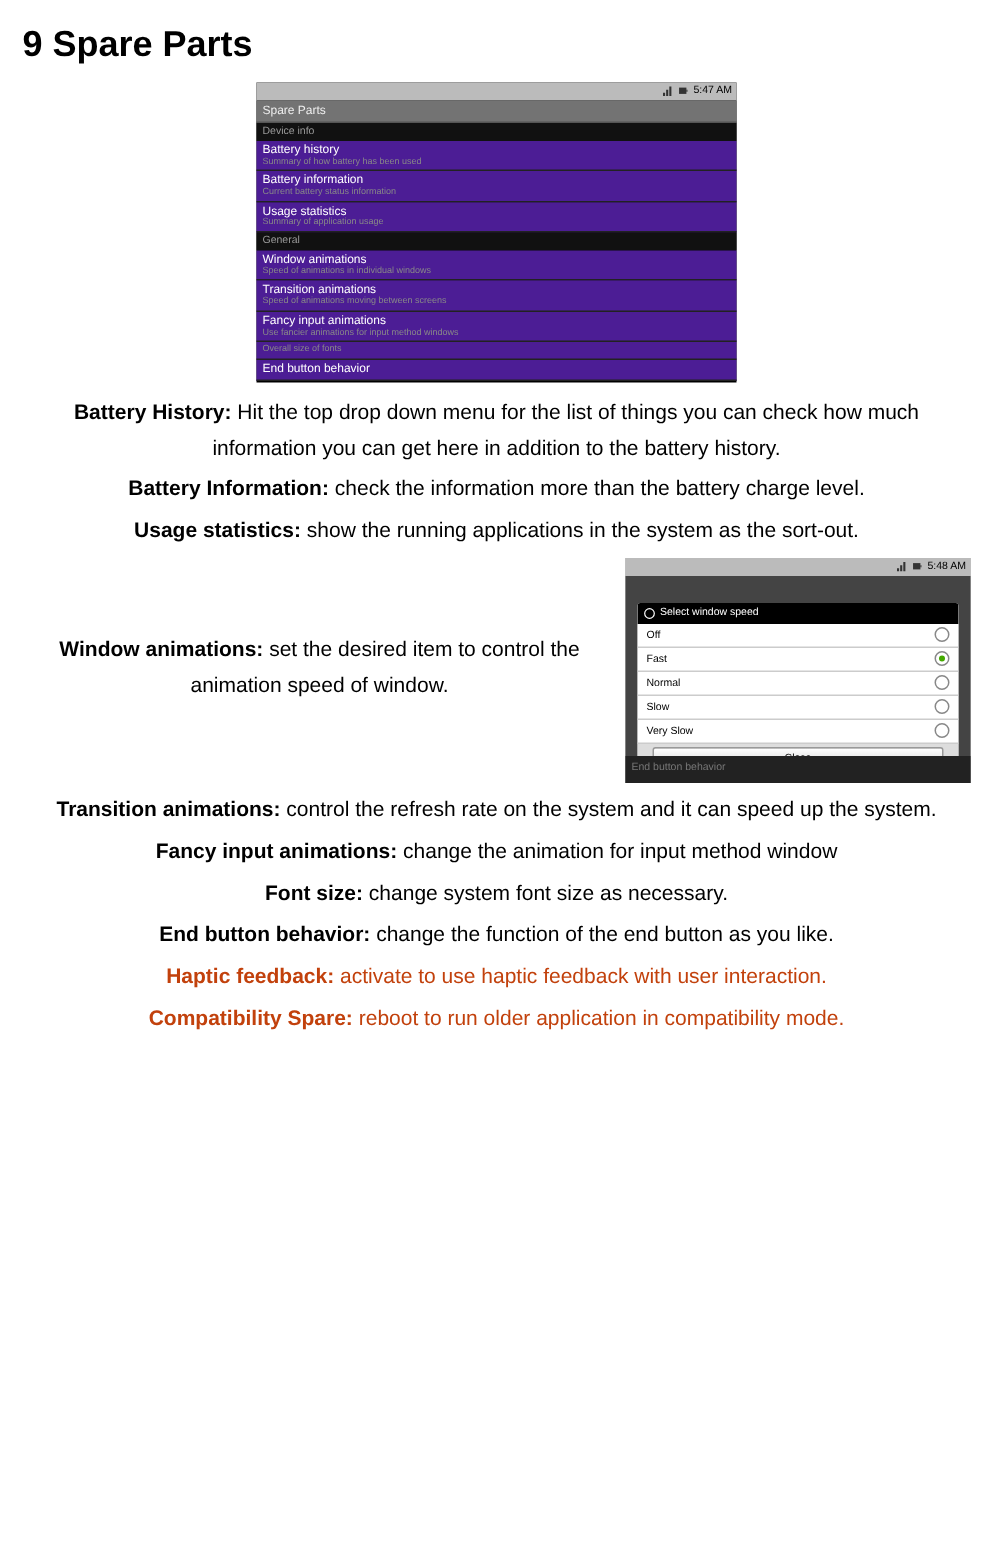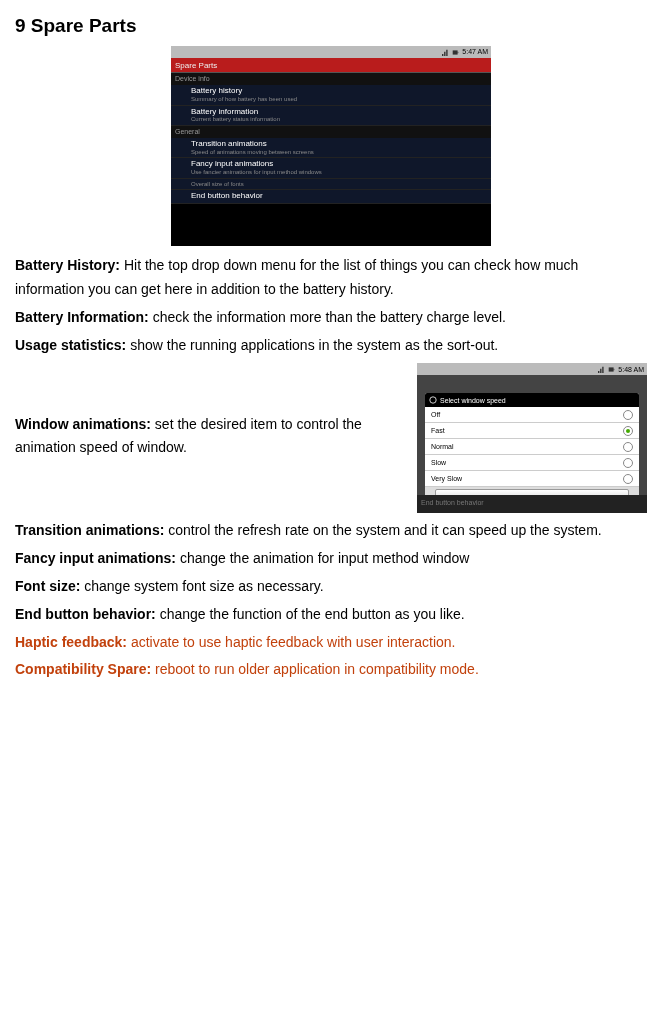--- a/index.html
+++ b/index.html
@@ -6,21 +6,21 @@
     font-family: Arial, Helvetica, sans-serif;
     width: 662px;
     margin: 0;
     padding: 10px 15px;
     box-sizing: border-box;
     font-size: 14px;
     line-height: 1.7;
     color: #000;
   }
   h1 {
-    font-size: 19px;
+    font-size: 24px;
     font-weight: bold;
     margin: 0 0 4px 0;
   }
   .screenshot {
     display: block;
     margin: 0 auto 8px auto;
     background: #000;
     position: relative;
   }
   .ss1 { width: 320px; height: 200px; }
@@ -31,45 +31,45 @@
     color: #000;
     display: flex;
     justify-content: flex-end;
     align-items: center;
     padding: 0 3px;
     gap: 3px;
   }
   .status-bar svg { width: 7px; height: 7px; }
   .title-bar {
     height: 14px;
-    background: #b91c1c;
+    background: #737373;
     color: #eee;
     font-size: 8px;
     padding: 0 4px;
     display: flex;
     align-items: center;
     border-bottom: 1px solid #555;
   }
   .section-header {
     height: 12px;
     background: #111;
     color: #999;
     font-size: 7px;
     padding: 0 4px;
     display: flex;
     align-items: center;
   }
   .list-item {
-    padding: 2px 20px;
+    padding: 2px 4px;
     border-bottom: 1px solid #222;
-    background: #0f172a;
+    background: #4c1d95;
   }
   .list-item .t { color: #fff; font-size: 8px; line-height: 1.1; }
   .list-item .d { color: #888; font-size: 6px; line-height: 1.1; }
-  .para { margin: 0 0 4px 0; }
+  .para { margin: 0 0 4px 0; text-align: center; }
   .bold-label { font-weight: bold; }
   .red { color: #c2410c; }
   .window-row {
     display: flex;
     align-items: center;
     gap: 6px;
     margin: 6px 0;
   }
   .window-text { flex: 1; }
   .ss2 {
@@ -181,23 +181,31 @@
   <div class="section-header">Device info</div>
   <div id="ss1-list1">
       <div class="list-item">
         <div class="t">Battery history</div>
         <div class="d">Summary of how battery has been used</div>
       </div>
       <div class="list-item">
         <div class="t">Battery information</div>
         <div class="d">Current battery status information</div>
       </div>
+      <div class="list-item">
+        <div class="t">Usage statistics</div>
+        <div class="d">Summary of application usage</div>
+      </div>
     </div>
   <div class="section-header">General</div>
   <div id="ss1-list2">
+      <div class="list-item">
+        <div class="t">Window animations</div>
+        <div class="d">Speed of animations in individual windows</div>
+      </div>
       <div class="list-item">
         <div class="t">Transition animations</div>
         <div class="d">Speed of animations moving between screens</div>
       </div>
       <div class="list-item">
         <div class="t">Fancy input animations</div>
         <div class="d">Use fancier animations for input method windows</div>
       </div>
       <div class="list-item">
         <div class="d">Overall size of fonts</div>

